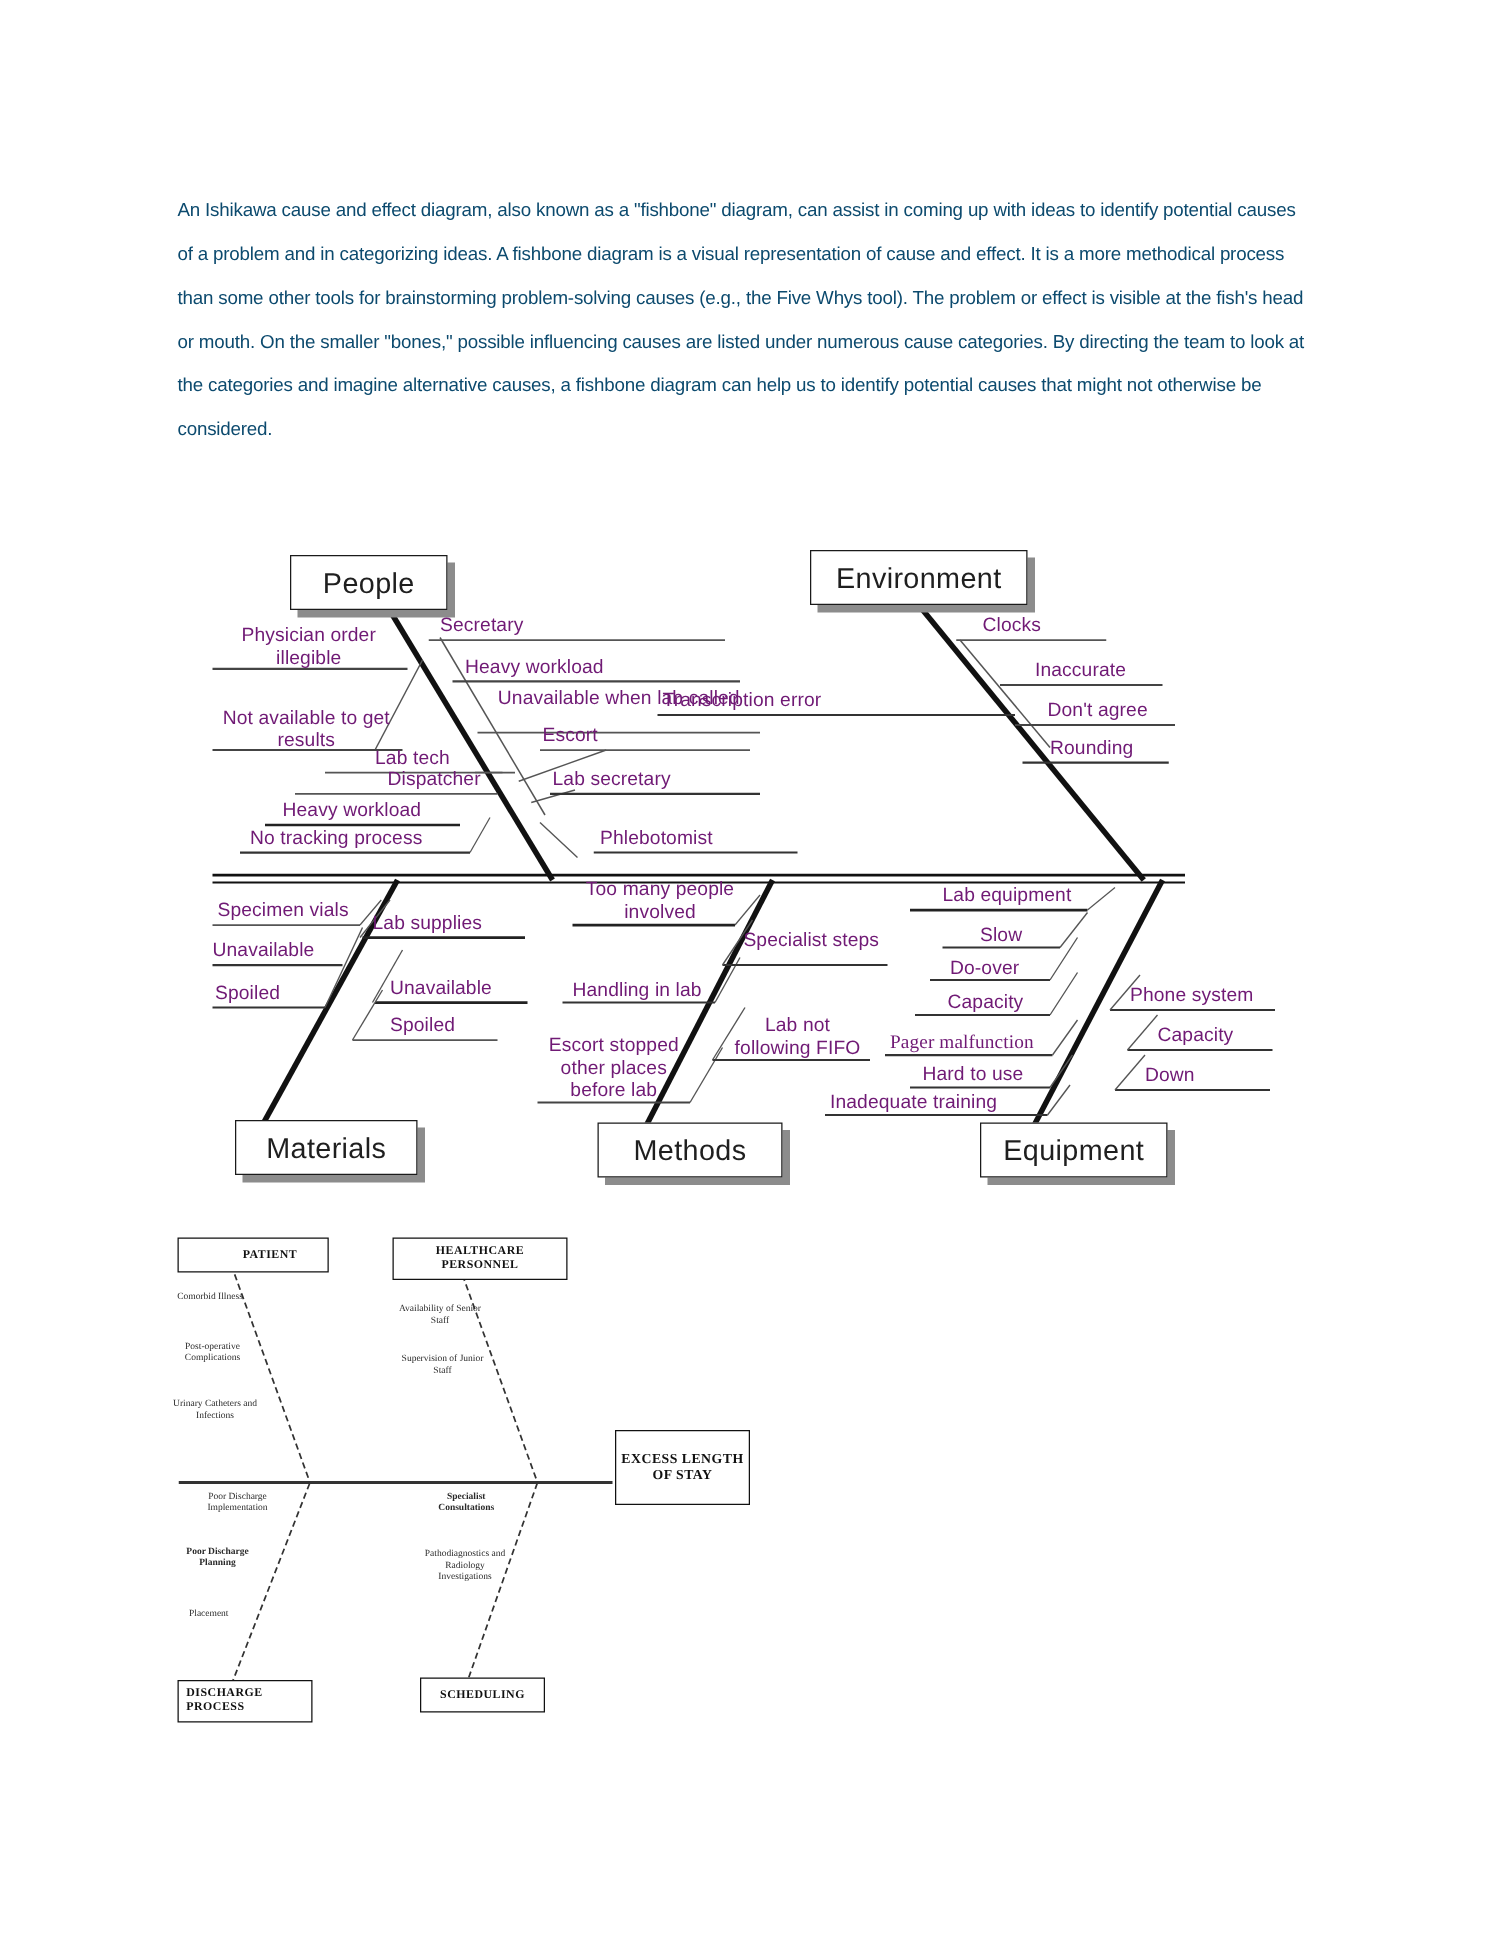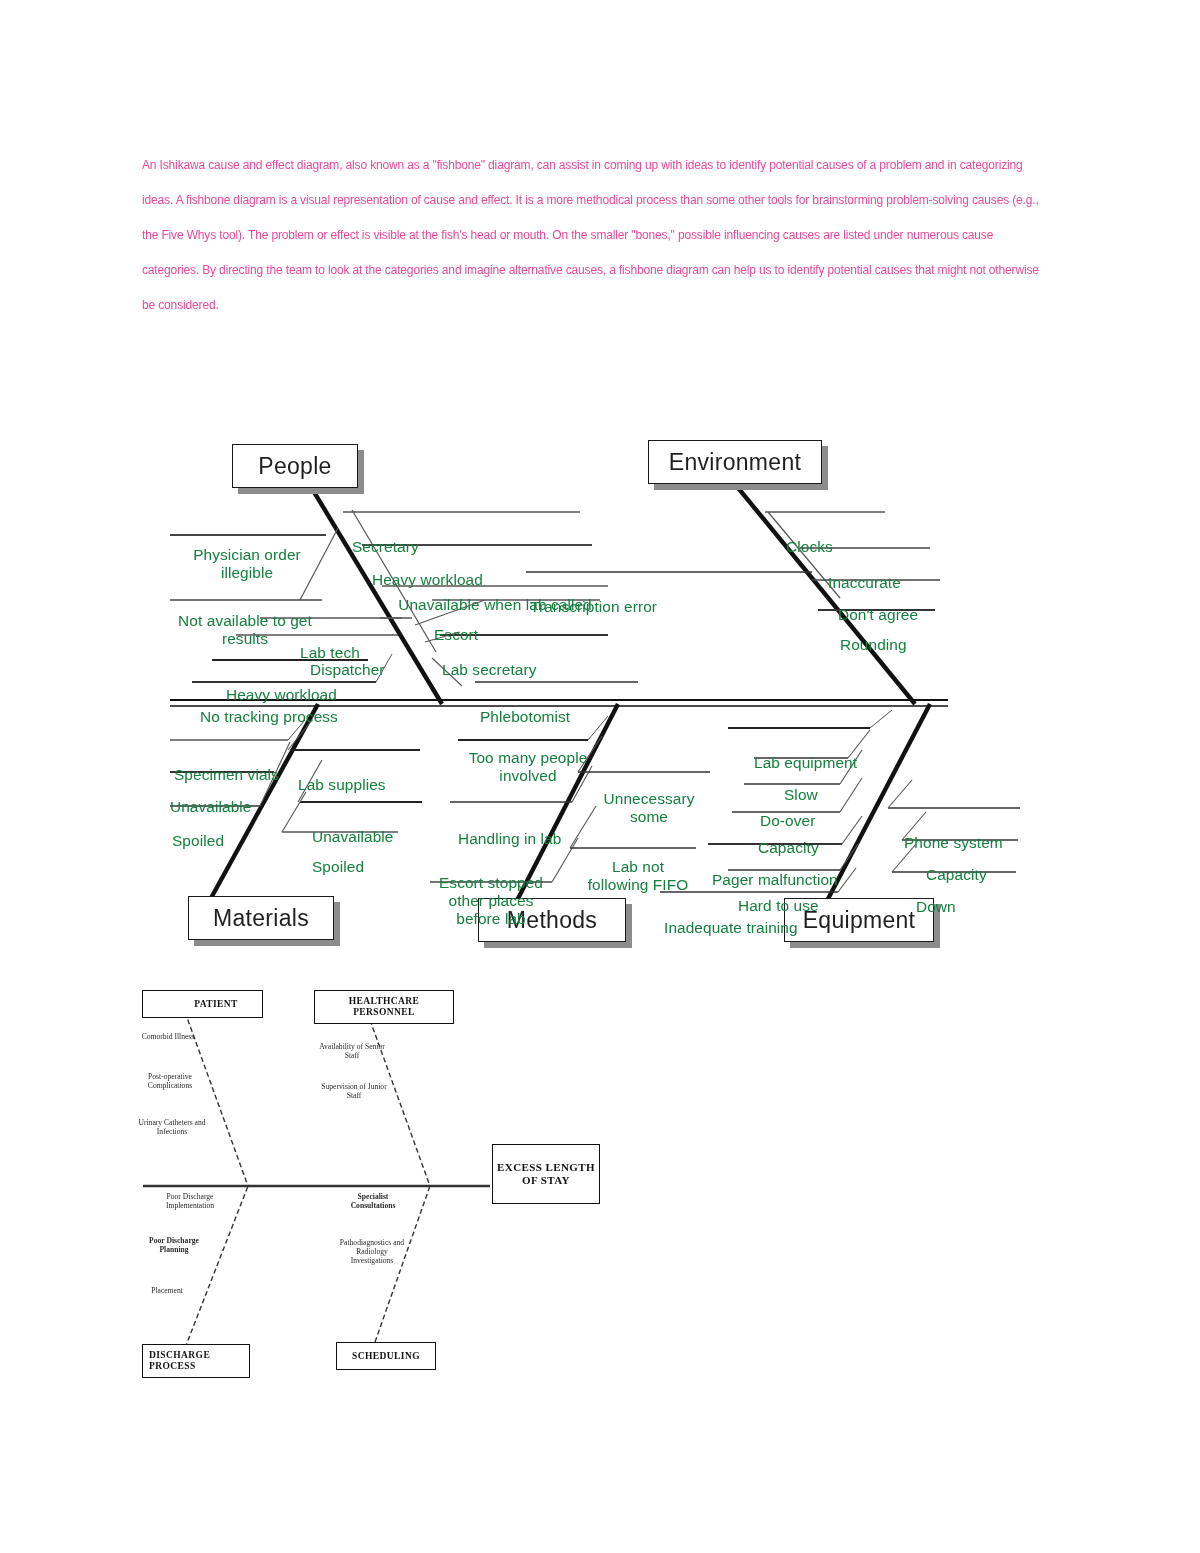--- a/index.html
+++ b/index.html
@@ -7,21 +7,21 @@
     width:1200px;height:1553px;position:relative;
     font-family:"Liberation Sans", sans-serif;
     color:#111;
     overflow:hidden;
   }
   #page{position:absolute;inset:0;}
 
   
   .intro{
     position:absolute;left:142px;top:136px;width:908px;
-    font-size:12px;line-height:35px;color:#ec4899;
+    font-size:15px;line-height:35px;color:#0c4a6e;
     letter-spacing:-0.15px;
     text-align:left;
   }
 
   
   #fish1{position:absolute;left:140px;top:420px;width:930px;height:545px;}
   #fish1 svg{position:absolute;left:0;top:0;}
 
   .catbox{
     position:absolute;background:#fff;border:1.6px solid #1a1a1a;
@@ -31,22 +31,22 @@
     font-family:"Liberation Sans", sans-serif;
   }
   .headbox{
     position:absolute;background:#fff;border:1.8px solid #1a1a1a;
     box-shadow:7px 7px 0 0 #8c8c8c;
     display:flex;align-items:center;justify-content:center;
     text-align:center;font-size:17px;line-height:22px;color:#1f1f1f;
   }
 
   .lbl{
-    position:absolute;font-size:15.4px;color:#15803d;
-    white-space:nowrap;letter-spacing:.1px;line-height:17px;margin-top:46px;
+    position:absolute;font-size:15.4px;color:#701a75;
+    white-space:nowrap;letter-spacing:.1px;line-height:17px;
   }
   .lbl.c{text-align:center;}
   .lbl.two{white-space:normal;line-height:18px;}
 
   
   #fish2{position:absolute;left:130px;top:980px;width:500px;height:410px;}
   #fish2 svg{position:absolute;left:0;top:0;}
   .b2{
     position:absolute;background:#fff;border:1.5px solid #111;
     display:flex;align-items:center;justify-content:center;text-align:center;
@@ -184,31 +184,31 @@
     <div class="lbl" style="left:700px;top:170px;">Rounding</div>
 
     <div class="lbl" style="left:34px;top:300px;">Specimen vials</div>
     <div class="lbl" style="left:30px;top:332px;">Unavailable</div>
     <div class="lbl" style="left:32px;top:366px;">Spoiled</div>
     <div class="lbl" style="left:158px;top:310px;">Lab supplies</div>
     <div class="lbl" style="left:172px;top:362px;">Unavailable</div>
     <div class="lbl" style="left:172px;top:392px;">Spoiled</div>
 
     <div class="lbl two c" style="left:320px;top:283px;width:136px;">Too many people involved</div>
-    <div class="lbl two c" style="left:448px;top:324px;width:122px;">Unnecessary some</div>
+    <div class="lbl two c" style="left:448px;top:324px;width:122px;">Specialist steps</div>
     <div class="lbl" style="left:318px;top:364px;">Handling in lab</div>
     <div class="lbl two c" style="left:288px;top:408px;width:126px;">Escort stopped other places before lab</div>
     <div class="lbl two c" style="left:440px;top:392px;width:116px;">Lab not following FIFO</div>
 
     <div class="lbl" style="left:614px;top:288px;">Lab equipment</div>
     <div class="lbl" style="left:644px;top:320px;">Slow</div>
     <div class="lbl" style="left:620px;top:346px;">Do-over</div>
     <div class="lbl" style="left:618px;top:373px;">Capacity</div>
     <div class="lbl" style="left:764px;top:368px;">Phone system</div>
-    <div class="lbl" style="left:572px;top:405px;">Pager malfunction</div>
+    <div class="lbl" style="left:572px;top:405px;font-family:Liberation Serif, serif;">Pager malfunction</div>
     <div class="lbl" style="left:786px;top:400px;">Capacity</div>
     <div class="lbl" style="left:598px;top:431px;">Hard to use</div>
     <div class="lbl" style="left:776px;top:432px;">Down</div>
     <div class="lbl" style="left:524px;top:453px;">Inadequate training</div>
   </div>
 
   <div id="fish2">
 
     <svg width="500" height="410" viewBox="0 0 500 410">
 

